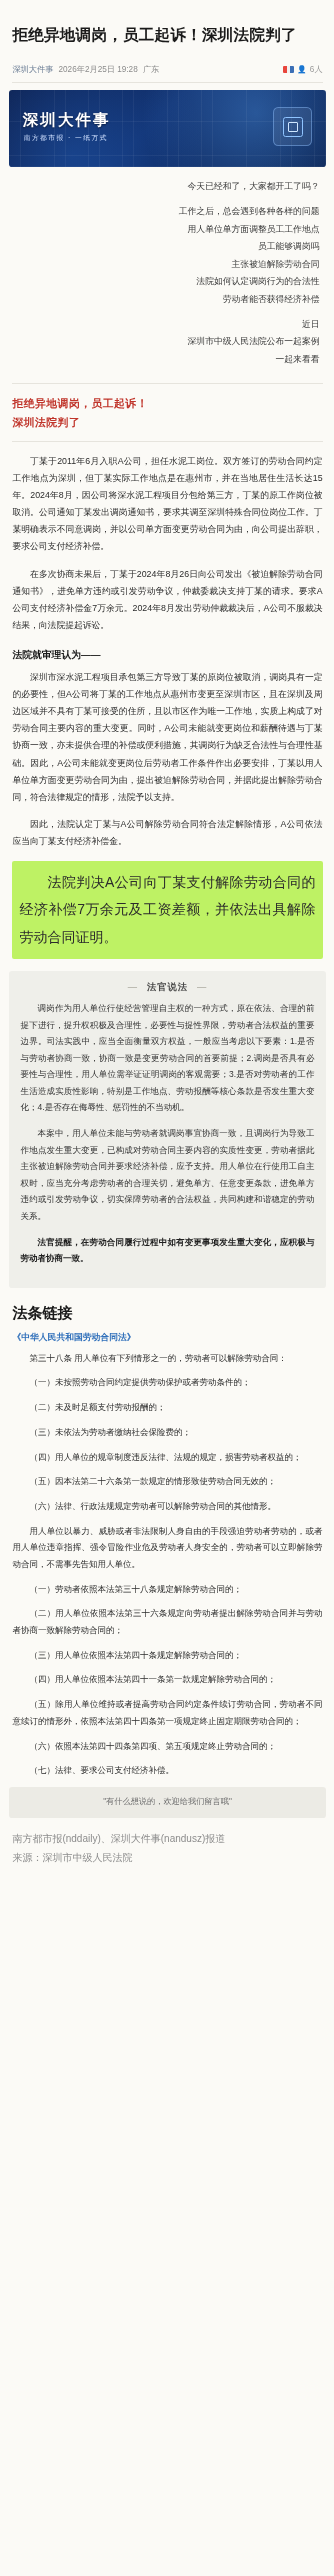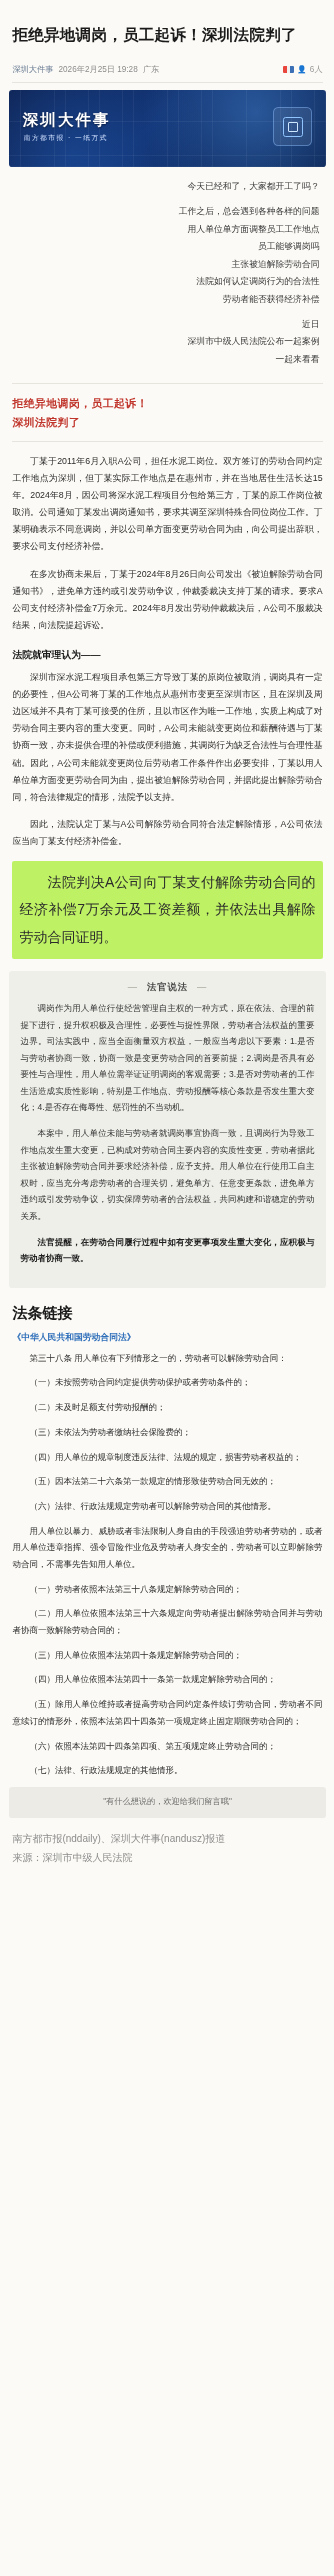--- a/index.html
+++ b/index.html
@@ -333,21 +333,21 @@
     <p class="art">用人单位以暴力、威胁或者非法限制人身自由的手段强迫劳动者劳动的，或者用人单位违章指挥、强令冒险作业危及劳动者人身安全的，劳动者可以立即解除劳动合同，不需事先告知用人单位。</p>
   </div>
 
   <div class="law-text">
     <p class="item">（一）劳动者依照本法第三十八条规定解除劳动合同的；</p>
     <p class="item">（二）用人单位依照本法第三十六条规定向劳动者提出解除劳动合同并与劳动者协商一致解除劳动合同的；</p>
     <p class="item">（三）用人单位依照本法第四十条规定解除劳动合同的；</p>
     <p class="item">（四）用人单位依照本法第四十一条第一款规定解除劳动合同的；</p>
     <p class="item">（五）除用人单位维持或者提高劳动合同约定条件续订劳动合同，劳动者不同意续订的情形外，依照本法第四十四条第一项规定终止固定期限劳动合同的；</p>
     <p class="item">（六）依照本法第四十四条第四项、第五项规定终止劳动合同的；</p>
-    <p class="item">（七）法律、行政法规规定的其他情形。</p>
+    <p class="item">（七）法律、要求公司支付经济补偿。</p>
   </div>
 
   <div class="footer-quote">"有什么想说的，欢迎给我们留言哦"</div>
 
   <div class="footer-src">
     <div>南方都市报(nddaily)、深圳大件事(nandusz)报道</div>
     <div>来源：深圳市中级人民法院</div>
   </div>
 
   <div class="footer-center"></div>

